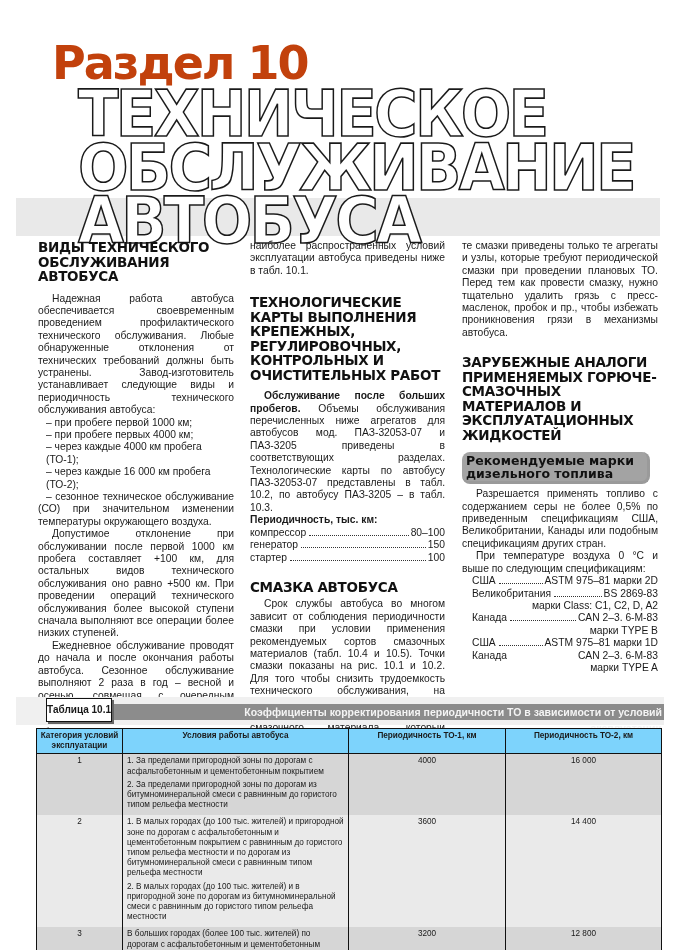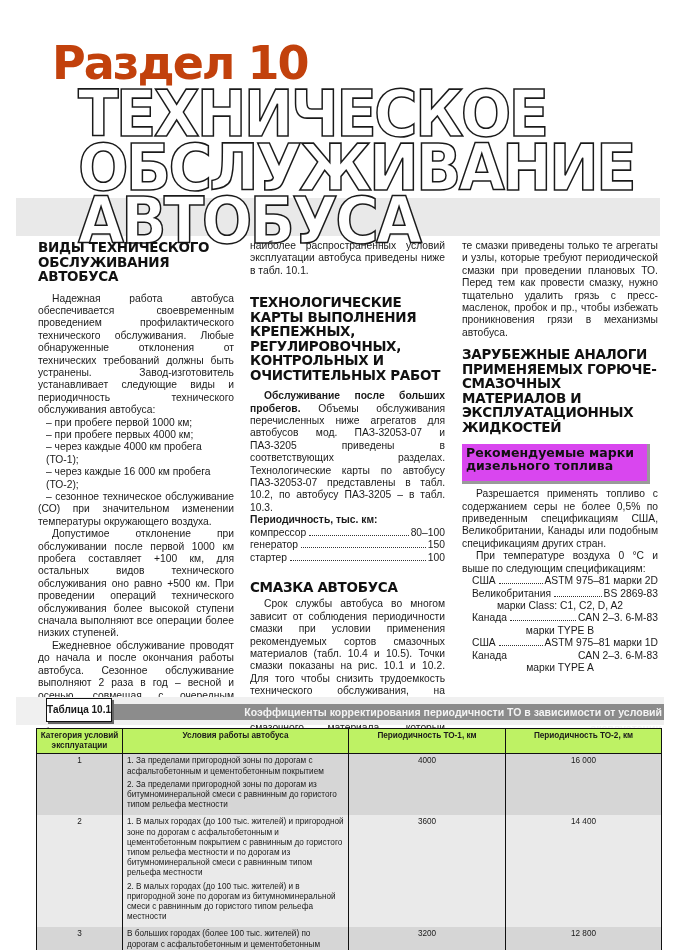--- a/index.html
+++ b/index.html
@@ -34,44 +34,44 @@
     line-height: 14.5px; color: #111; text-transform: uppercase; letter-spacing: -0.3px;
     text-align: left; text-indent: 0;
   }
   .bullet { padding-left: 8px; text-indent: 0; text-align: left; }
   .bold-lead { font-weight: bold; }
   .leader { display: flex; align-items: baseline; text-indent: 0; }
   .leader .lbl { white-space: nowrap; }
   .leader .dots { flex: 1; border-bottom: 1px dotted #333; margin: 0 2px 3px 3px; }
   .leader .val { white-space: nowrap; }
   .spec { padding-left: 10px; }
-  .right { text-align: center; text-indent: 0; }
+  .right { text-align: right; text-indent: 0; }
   .subbox {
-    display: inline-block; background: #d946ef; padding: 2px 4px 9px 4px; border-right: 3px solid #9a9a9a;
+    display: inline-block; background: #a3a3a3; padding: 2px 4px 1px 4px; border-right: 3px solid #9a9a9a;
     border-bottom: 3px solid #9a9a9a; font-family: "DejaVu Sans", sans-serif; font-weight: bold;
-    font-size: 12.5px; line-height: 13px; color: #111; width: 188px; text-align: left;
+    font-size: 12.5px; line-height: 13px; color: #111; width: 188px; text-align: left; border-radius: 8px;
   }
 
   
   .tbl-band { position: absolute; left: 16px; top: 697px; width: 648px; height: 28px; background: #f0f0f0; }
   .tbl-bar { position: absolute; left: 46px; top: 704px; width: 618px; height: 16px; background: #8c8c8c; }
   .tbl-caption {
     position: absolute; left: 228px; top: 704px; width: 434px; height: 16px; color: #f4f4f4;
     font-size: 10.5px; line-height: 16px; text-align: right; font-weight: bold;
   }
   .tbl-tab {
     position: absolute; left: 46px; top: 698px; width: 66px; height: 24px; background: #fff;
     border: 1.2px solid #111; box-shadow: 2px 2px 0 #666; font-weight: bold; font-size: 10px;
     line-height: 22px; text-align: right;
   }
   table.t101 {
     position: absolute; left: 36px; top: 728px; width: 626px; border-collapse: collapse;
     font-size: 8.2px; line-height: 10.2px; border: 1.5px solid #111;
   }
-  .t101 th { background: #bef264; border: 1.3px solid #111; font-weight: bold; padding: 2px 3px; vertical-align: top; }
+  .t101 th { background: #7dd3fc; border: 1.3px solid #111; font-weight: bold; padding: 2px 3px; vertical-align: top; }
   .t101 td { border-left: 1.3px solid #111; border-right: 1.3px solid #111; padding: 2px 4px; vertical-align: top; }
   .t101 tr.dark td { background: #d6d6d6; }
   .t101 tr.light td { background: #eaeaea; }
   .t101 td.c { text-align: center; }
   .t101 .item { padding-bottom: 3px; }
 </style>
 </head>
 <body>
 
 <div class="band"></div>
@@ -111,21 +111,21 @@
     <span class="lbl">стартер</span>
       <span class="dots"></span>
       <span class="val">100</span>
   </div>
   <div class="h2" style="margin-top:16px;margin-bottom:4px;">СМАЗКА АВТОБУСА</div>
   <p>Срок службы автобуса во многом зависит от соблюдения периодичности смазки при условии применения рекомендуемых сортов смазочных материалов (табл. 10.4 и 10.5). Точки смазки показаны на рис. 10.1 и 10.2. Для того чтобы снизить трудоемкость технического обслуживания, на автобусе установлен ряд узлов и агрегатов с постоянным запасом смазочного материала, который пополняется или заменяется при ремонте или разборке. В Кар-</p>
 </div>
 
 <div class="col c3">
   <p class="noind">те смазки приведены только те агрегаты и узлы, которые требуют периодической смазки при проведении плановых ТО. Перед тем как провести смазку, нужно тщательно удалить грязь с пресс-масленок, пробок и пр., чтобы избежать проникновения грязи в механизмы автобуса.</p>
-  <div class="h2" style="margin-top:8px;margin-bottom:10px;">ЗАРУБЕЖНЫЕ АНАЛОГИ ПРИМЕНЯЕМЫХ ГОРЮЧЕ-СМАЗОЧНЫХ МАТЕРИАЛОВ И ЭКСПЛУАТАЦИОННЫХ ЖИДКОСТЕЙ</div>
+  <div class="h2" style="margin-top:16px;margin-bottom:10px;">ЗАРУБЕЖНЫЕ АНАЛОГИ ПРИМЕНЯЕМЫХ ГОРЮЧЕ-СМАЗОЧНЫХ МАТЕРИАЛОВ И ЭКСПЛУАТАЦИОННЫХ ЖИДКОСТЕЙ</div>
   <div class="subbox" style="margin-bottom:4px;">Рекомендуемые марки дизельного топлива</div>
   <p>Разрешается применять топливо с содержанием серы не более 0,5% по приведенным спецификациям США, Великобритании, Канады или подобным спецификациям других стран.</p>
   <p>При температуре воздуха 0 °С и выше по следующим спецификациям:</p>
 
   <div class="leader spec">
     <span class="lbl">США</span>
       <span class="dots"></span>
       <span class="val">ASTM 975–81 марки 2D</span>
   </div>
   <div class="leader spec">

